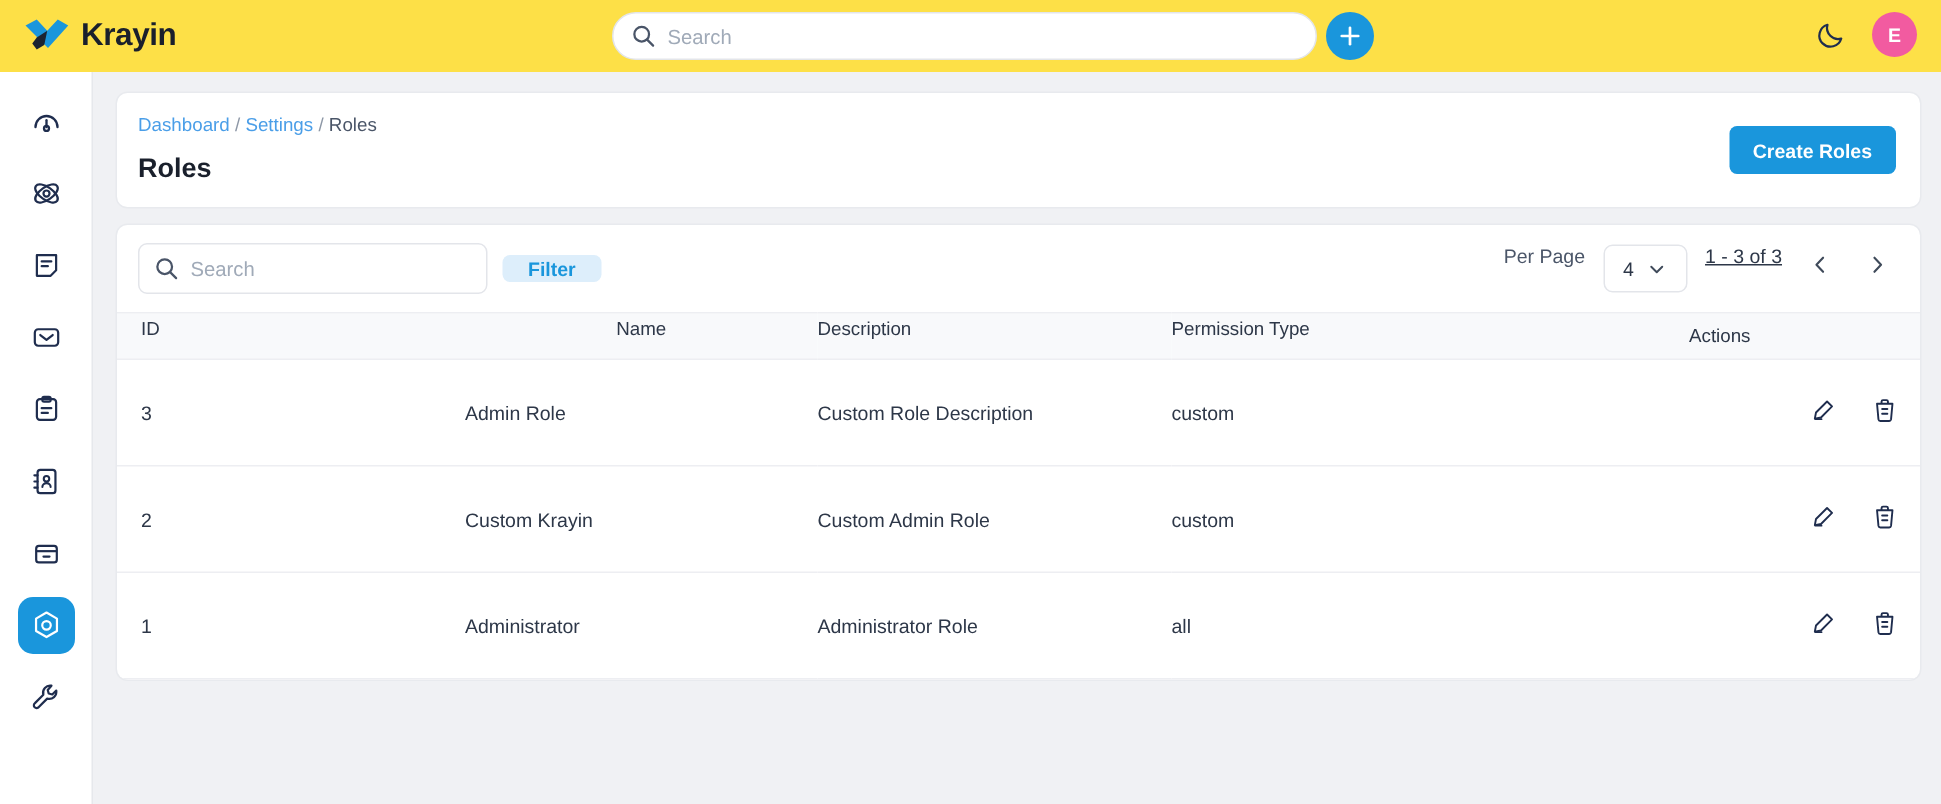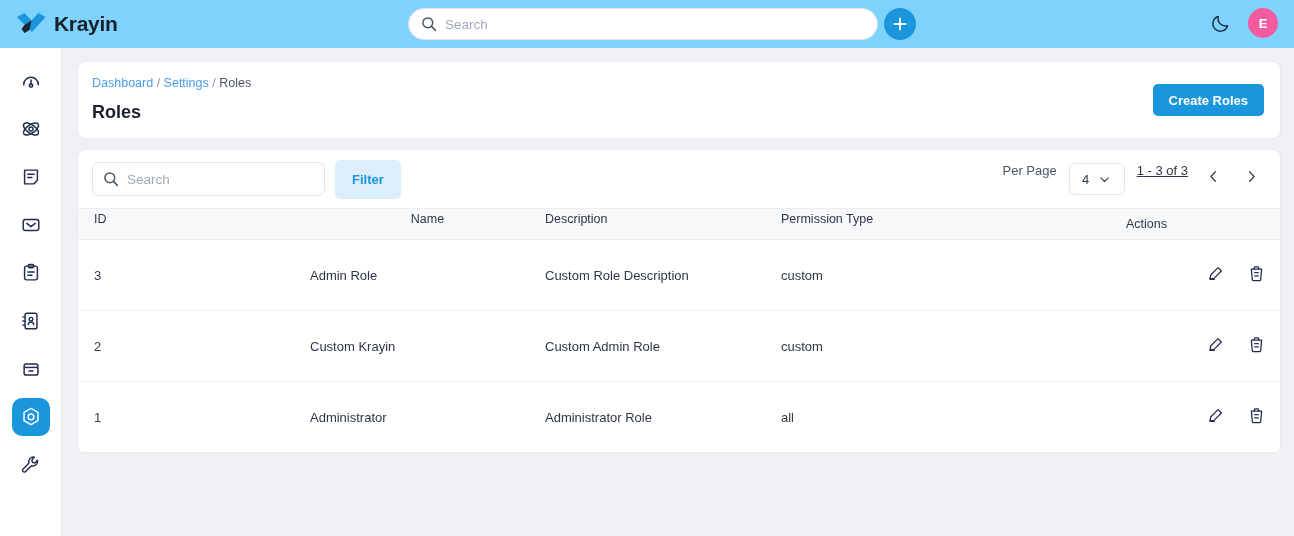--- a/index.html
+++ b/index.html
@@ -7,21 +7,21 @@
     width: 1294px; height: 536px;
     background: #f0f1f4;
     font-family: "Liberation Sans", sans-serif;
     overflow: hidden;
   }
   .app { position: relative; width: 1294px; height: 536px; }
 
   
   .topbar {
     position: absolute; top: 0; left: 0; right: 0; height: 48px;
-    background: #7dd3fc; display: flex; align-items: center;
+    background: #fde047; display: flex; align-items: center;
     z-index: 5;
   }
   .brand { display: flex; align-items: center; gap: 8px; padding-left: 16px; width: 236px; }
   .brand-logo { width: 30px; height: 24px; display: block; }
   .brand-name { font-size: 21px; font-weight: 600; color: #1a202c; letter-spacing: -0.3px; }
 
   .topsearch-wrap { position: absolute; left: 408px; top: 8px; width: 470px; height: 32px; }
   .topsearch {
     width: 100%; height: 32px; border: 1px solid #e3e5ea; border-radius: 16px;
     background: #fff; display: flex; align-items: center; padding: 0 12px; gap: 8px;
@@ -81,21 +81,21 @@
   .tsearch {
     width: 233px; height: 34px; border: 1px solid #e3e5ea; border-radius: 6px;
     display: flex; align-items: center; gap: 8px; padding: 0 10px; background: #fff;
   }
   .tsearch input {
     border: 0; outline: 0; flex: 1; font-size: 13.5px; color: #2d3748;
     background: transparent; font-family: "Liberation Sans", sans-serif;
   }
   .tsearch input::placeholder { color: #a0aab8; }
   .filter-btn {
-    height: 39px; padding: 0 17px; background: #ddeefb; color: #1a96dc;
+    height: 18px; padding: 0 17px; background: #ddeefb; color: #1a96dc;
     border: 0; border-radius: 5px; font-size: 13px; font-weight: 700; cursor: pointer;
     font-family: "Liberation Sans", sans-serif;
   }
 
   .pager { margin-left: auto; display: flex; gap: 12px; }
   .perpage-label { font-size: 13px; color: #4a5568; }
   .perpage-select {
     height: 32px; min-width: 56px; border: 1px solid #e3e5ea; border-radius: 6px;
     display: flex; align-items: center; justify-content: center; gap: 9px;
     padding: 0 9px; font-size: 13px; color: #2d3748; cursor: pointer; background: #fff;

